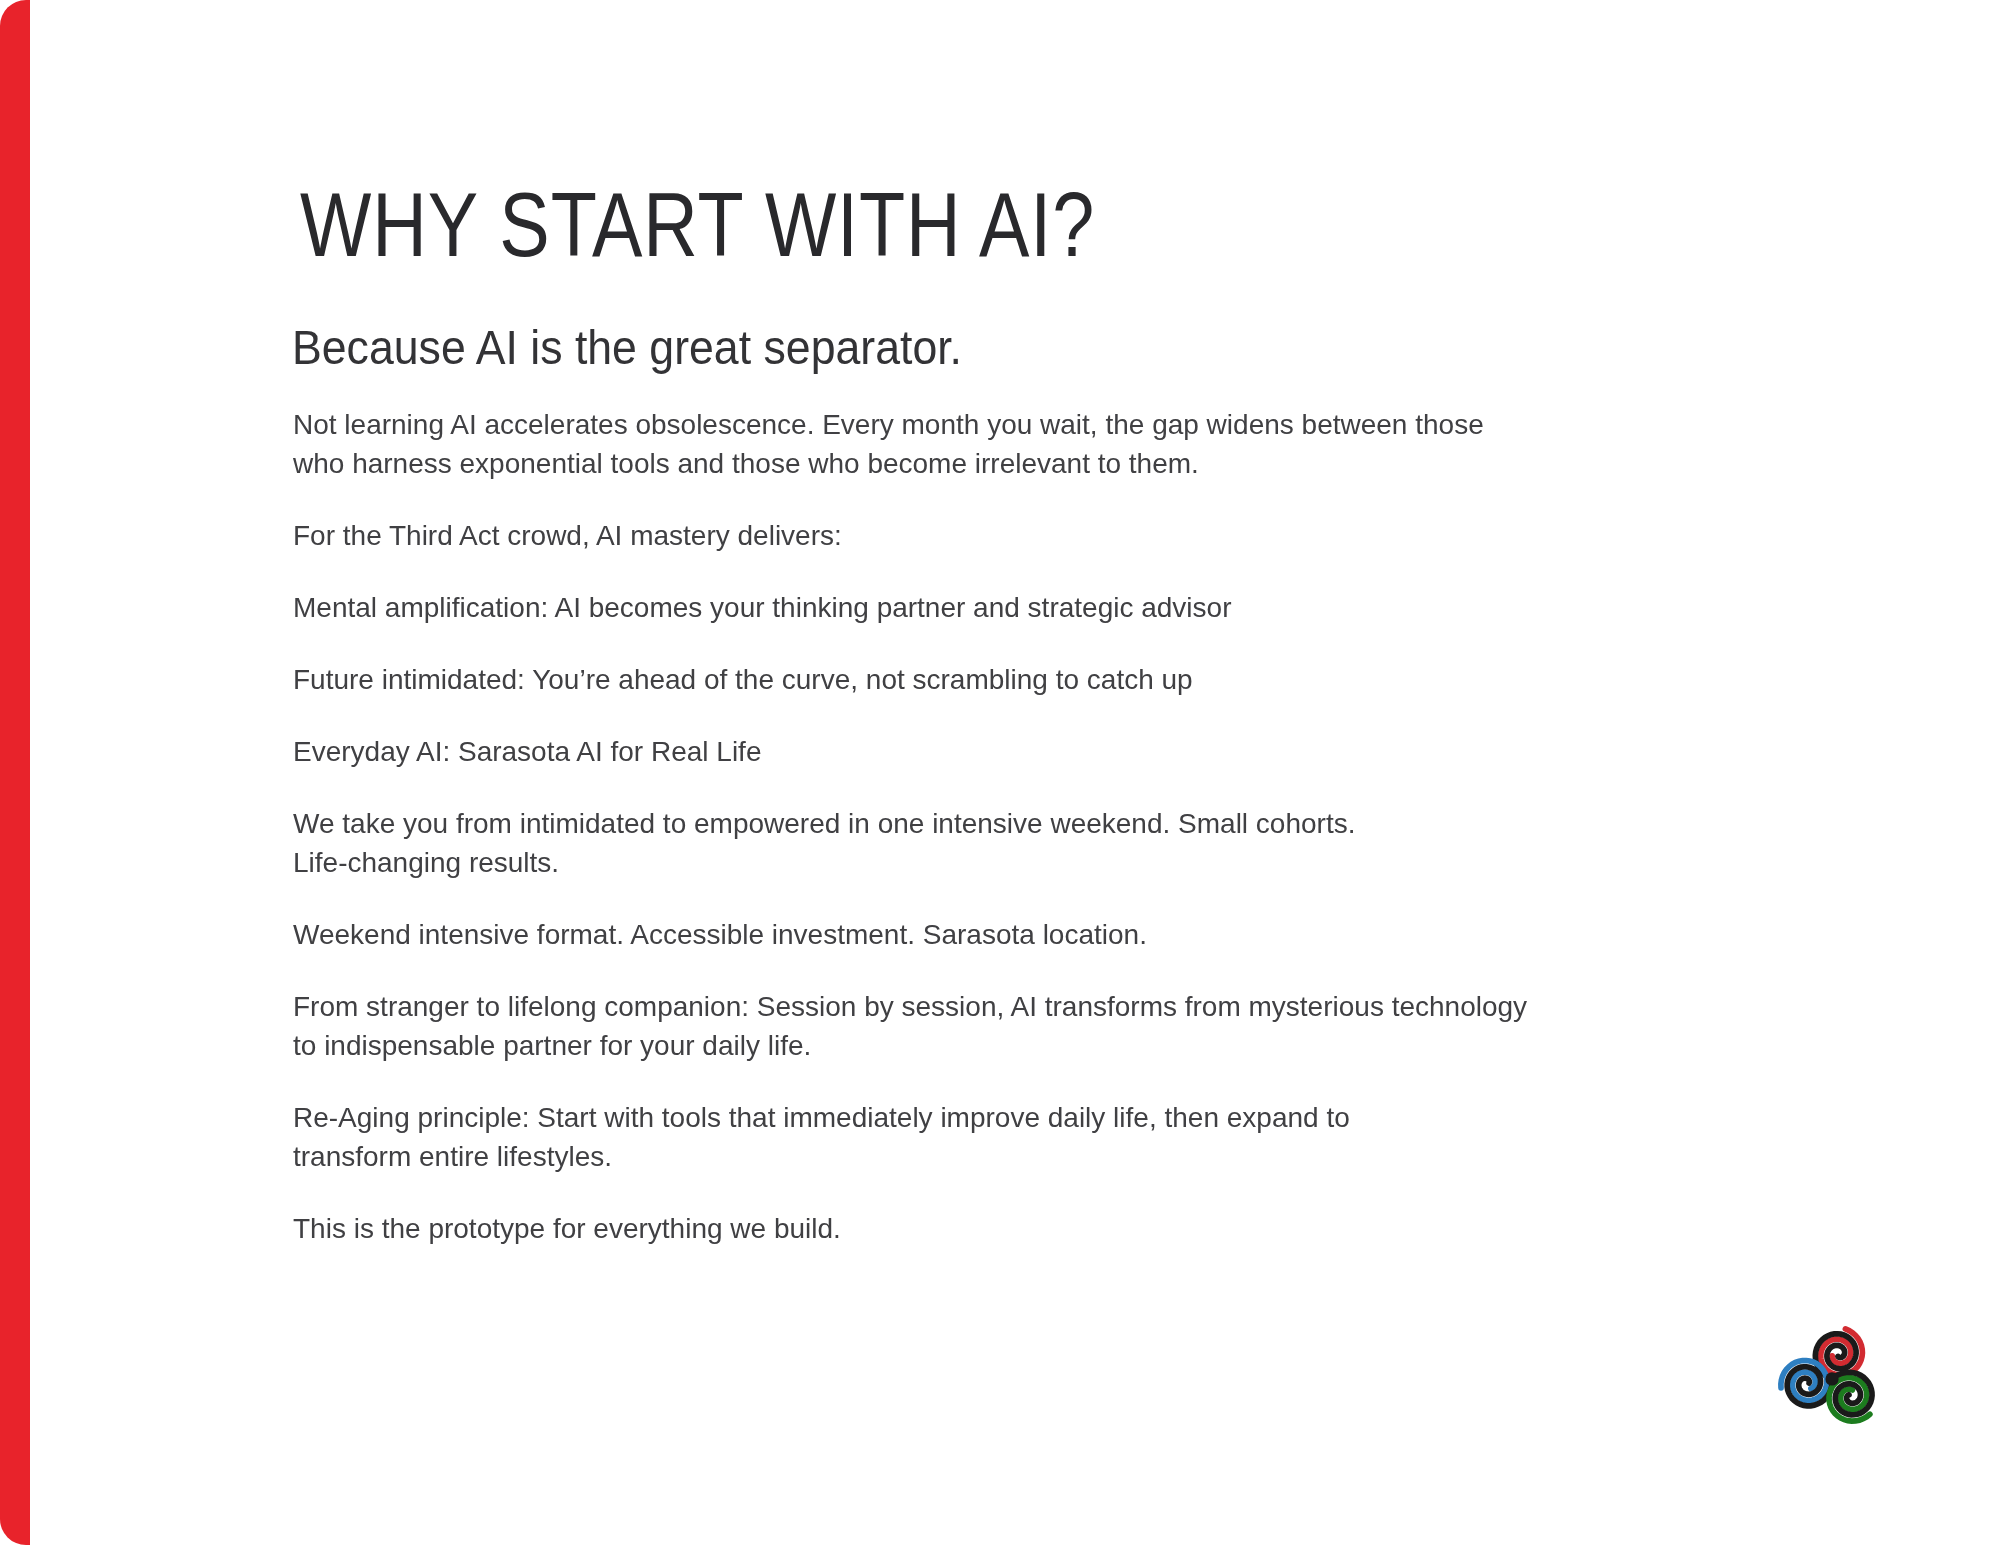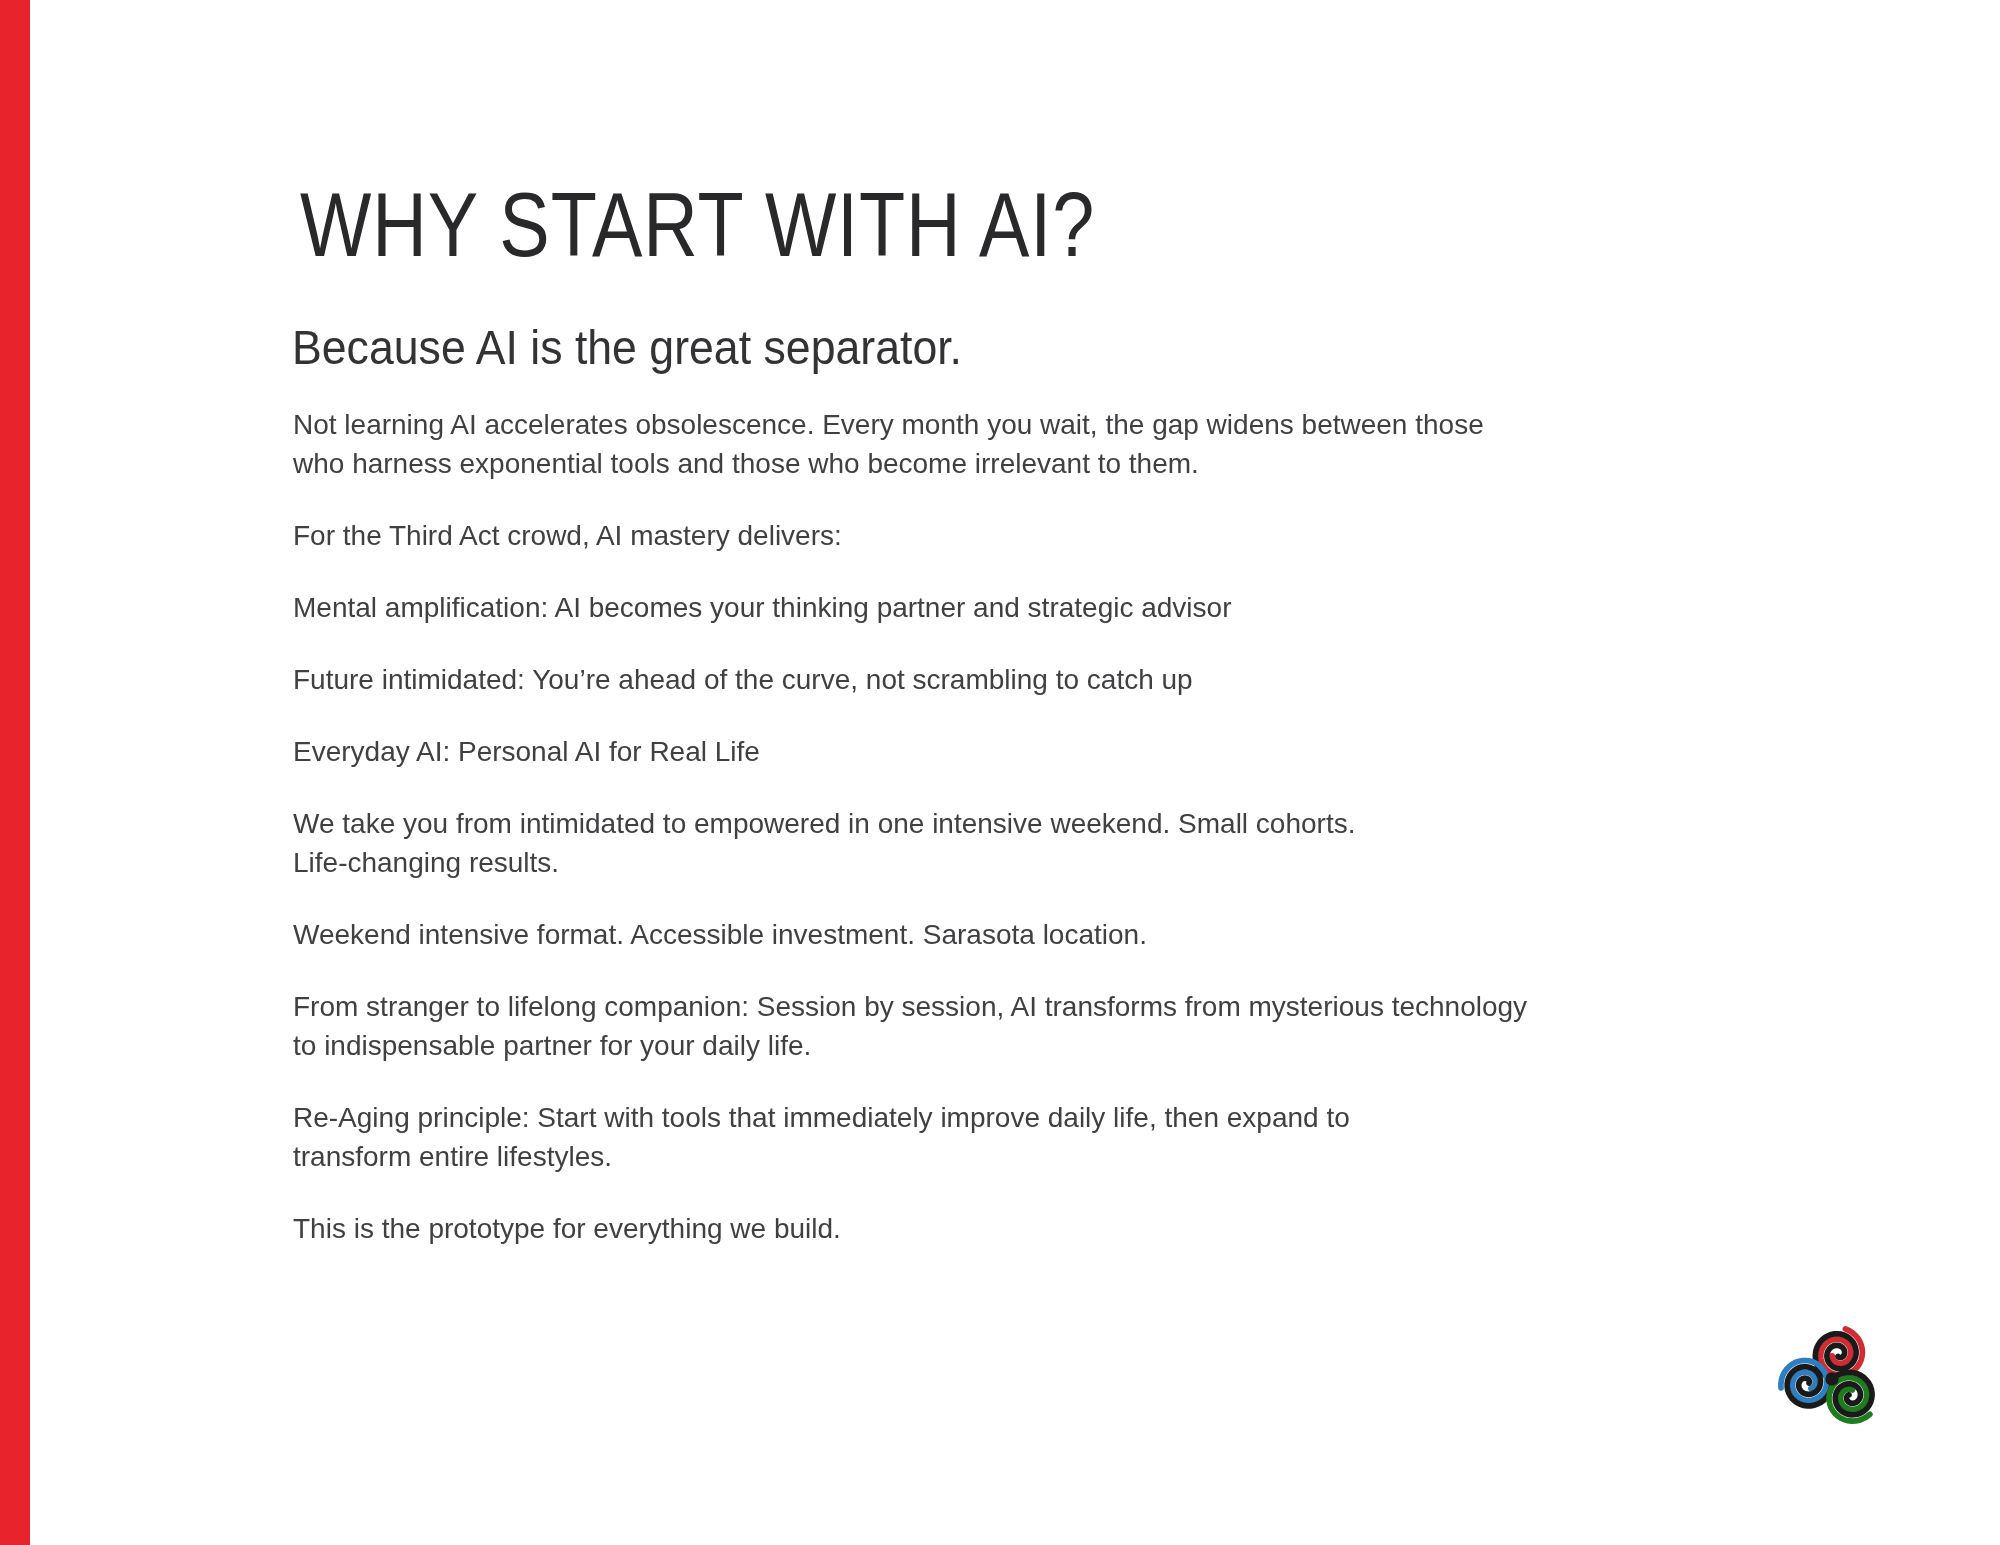--- a/index.html
+++ b/index.html
@@ -7,20 +7,21 @@
     --title-color:#29292c;
     --body-color:#404043;
   }
   html,body{margin:0;padding:0;background:#ffffff;}
   .slide{
     position:relative;
     width:2000px;height:1545px;
     background:#ffffff;
     overflow:hidden;
     font-family:"Liberation Sans", sans-serif;
+    border-radius:26px;
   }
   .accent-bar{
     position:absolute;left:0;top:0;width:30px;height:100%;
     background:var(--accent);
   }
   .title{
     position:absolute;left:300px;top:180px;margin:0;
     font-size:90px;font-weight:400;line-height:1;
     letter-spacing:1px;
     color:var(--title-color);
@@ -58,21 +59,21 @@
   <h1 class="title">WHY START WITH AI?</h1>
 
   <h2 class="subtitle">Because AI is the great separator.</h2>
 
   <div class="body-text">
     <p>Not learning AI accelerates obsolescence. Every month you wait, the gap widens between those
 who harness exponential tools and those who become irrelevant to them.</p>
     <p>For the Third Act crowd, AI mastery delivers:</p>
     <p>Mental amplification: AI becomes your thinking partner and strategic advisor</p>
     <p>Future intimidated: You’re ahead of the curve, not scrambling to catch up</p>
-    <p>Everyday AI: Personal AI for Real Life</p>
+    <p>Everyday AI: Sarasota AI for Real Life</p>
     <p>We take you from intimidated to empowered in one intensive weekend. Small cohorts.
 Life-changing results.</p>
     <p>Weekend intensive format. Accessible investment. Sarasota location.</p>
     <p>From stranger to lifelong companion: Session by session, AI transforms from mysterious technology
 to indispensable partner for your daily life.</p>
     <p>Re-Aging principle: Start with tools that immediately improve daily life, then expand to
 transform entire lifestyles.</p>
     <p>This is the prototype for everything we build.</p>
   </div>
 

